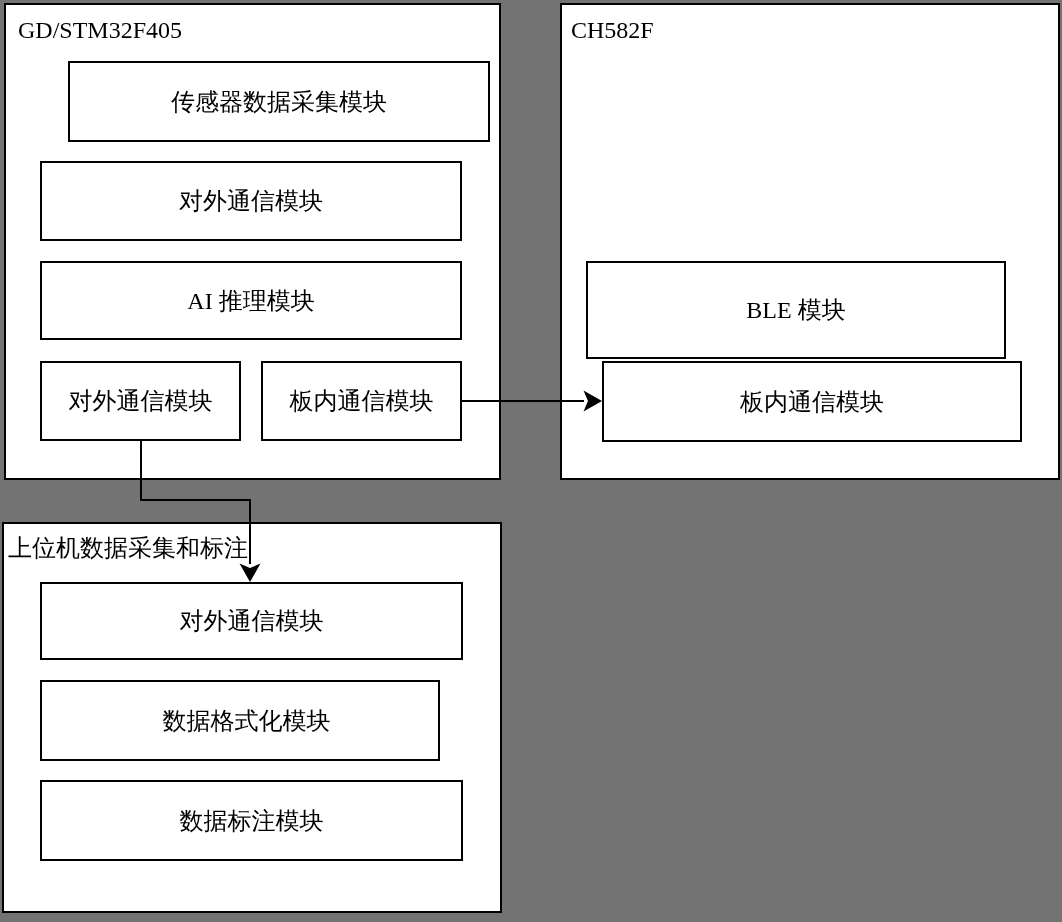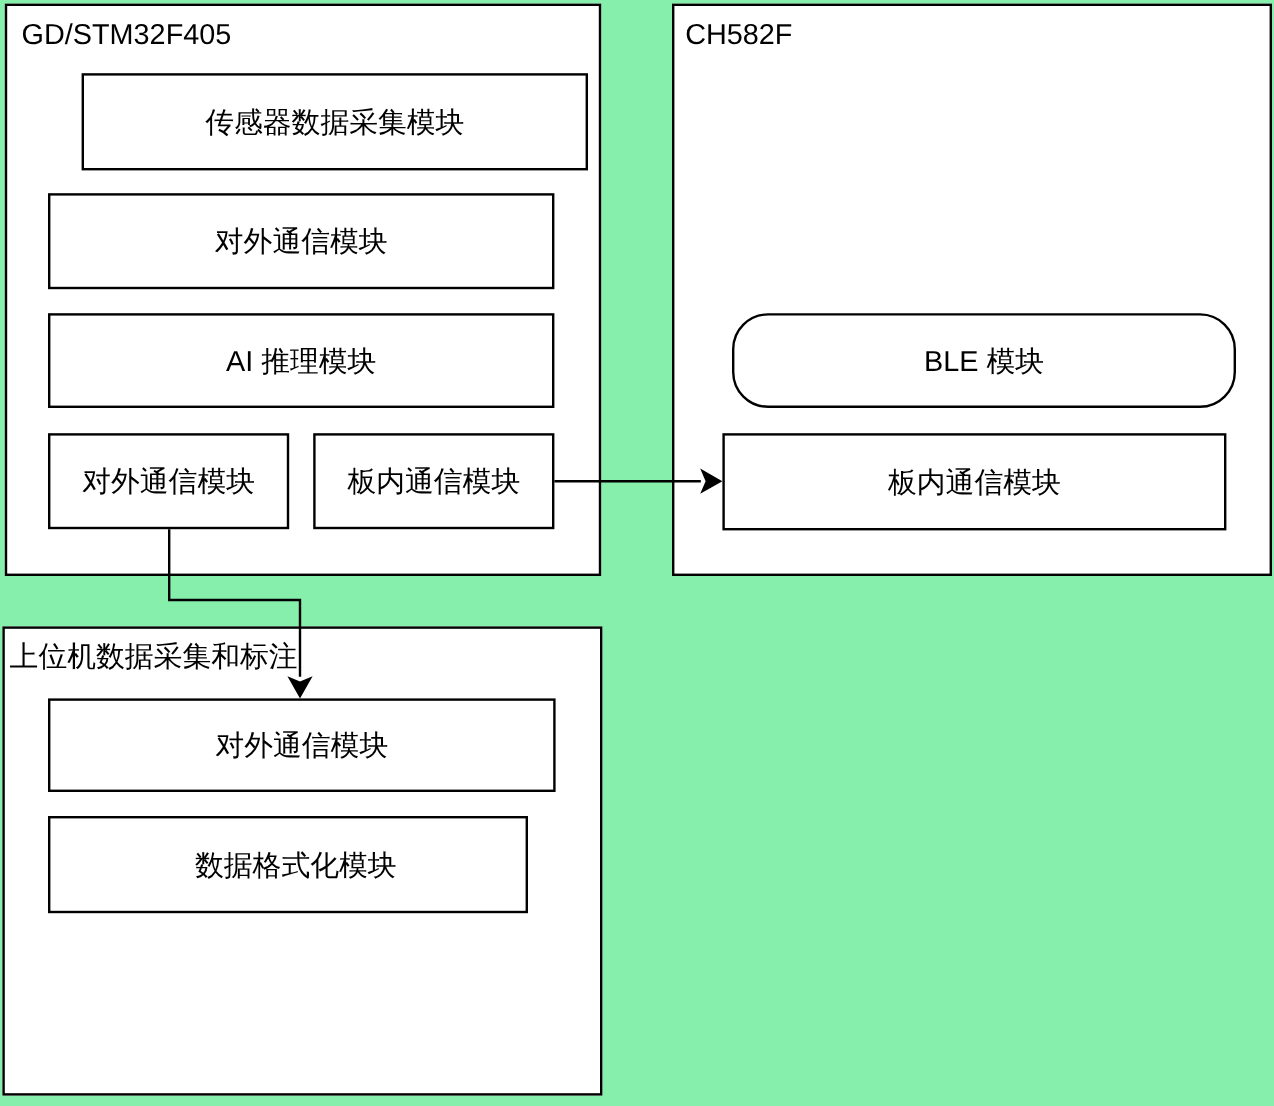--- a/index.html
+++ b/index.html
@@ -4,22 +4,22 @@
 <style>
   html, body {
     margin: 0;
     padding: 0;
     background: #ffffff;
   }
   .canvas {
     position: relative;
     width: 1062px;
     height: 922px;
-    background: #86efac;
-    font-family: Liberation Sans, sans-serif;
+    background: #737373;
+    font-family: Liberation Serif, serif;
     color: #000000;
     overflow: hidden;
   }
   .container {
     position: absolute;
     border: 2px solid #000000;
     background: #ffffff;
     box-sizing: border-box;
   }
   .ctitle {
@@ -60,28 +60,29 @@
     <div class="ctitle" style="left:12px; top:11px;">GD/STM32F405</div>
     <div class="box" style="left:34px; top:56px; width:422px; height:81px;margin-left:28px;">传感器数据采集模块</div>
     <div class="box" style="left:34px; top:156px; width:422px; height:80px;">对外通信模块</div>
     <div class="box" style="left:34px; top:256px; width:422px; height:79px;">AI 推理模块</div>
     <div class="box" style="left:34px; top:356px; width:201px; height:80px;">对外通信模块</div>
     <div class="box" style="left:255px; top:356px; width:201px; height:80px;">板内通信模块</div>
   </div>
 
   <div class="container" style="left:560px; top:3px; width:500px; height:477px;">
     <div class="ctitle" style="left:9px; top:11px;">CH582F</div>
-    <div class="box" style="left:48px; top:256px; width:420px; height:79px;border-radius:30px;">BLE 模块</div>
+    <div class="box" style="left:24px; top:256px; width:420px; height:98px;">BLE 模块</div>
     <div class="box" style="left:40px; top:356px; width:420px; height:81px;">板内通信模块</div>
   </div>
 
   <div class="container" style="left:2px; top:522px; width:500px; height:391px;">
     <div class="ctitle" style="left:4px; top:10px;">上位机数据采集和标注</div>
     <div class="box" style="left:36px; top:58px; width:423px; height:78px;">对外通信模块</div>
     <div class="box" style="left:36px; top:156px; width:400px; height:81px;padding-left:13px;">数据格式化模块</div>
+    <div class="box" style="left:36px; top:256px; width:423px; height:81px;">数据标注模块</div>
   </div>
 
   <svg class="connectors" viewBox="0 0 1062 922" xmlns="http://www.w3.org/2000/svg">
 
     <g>
       <path d="M 462 401 L 584 401" stroke="#000000" stroke-width="2" fill="none"></path>
       <polygon points="602,401 583.5,390.5 588,401 583.5,411.5" fill="#000000"></polygon>
     </g>
 
     <g>

